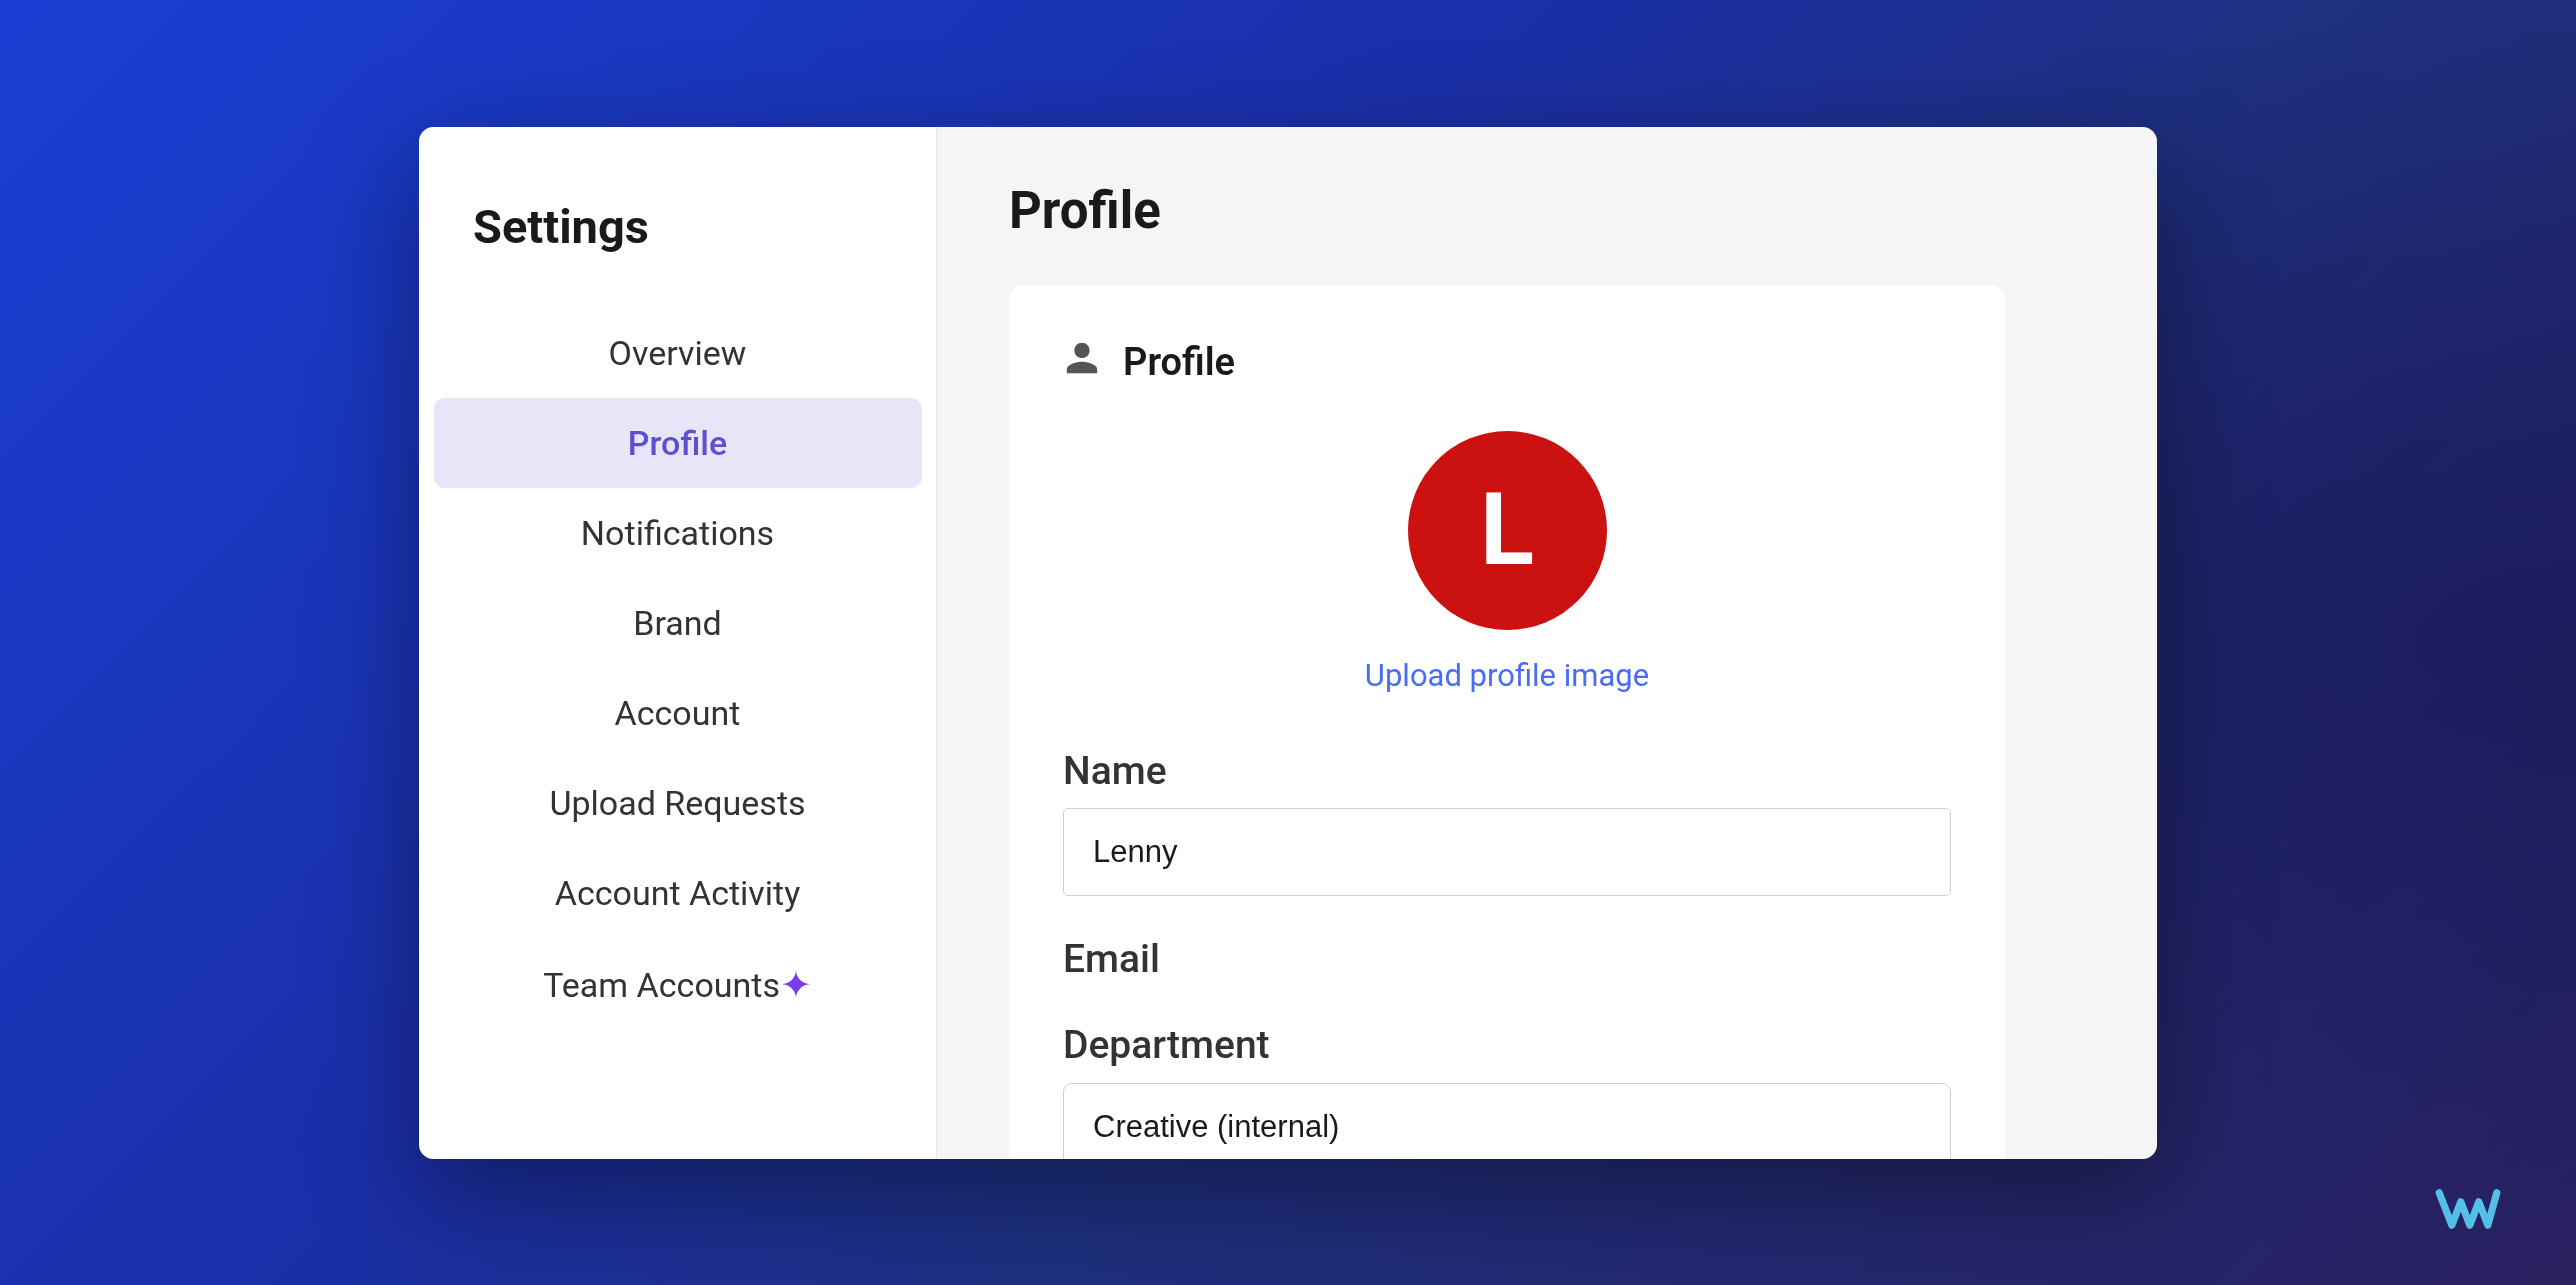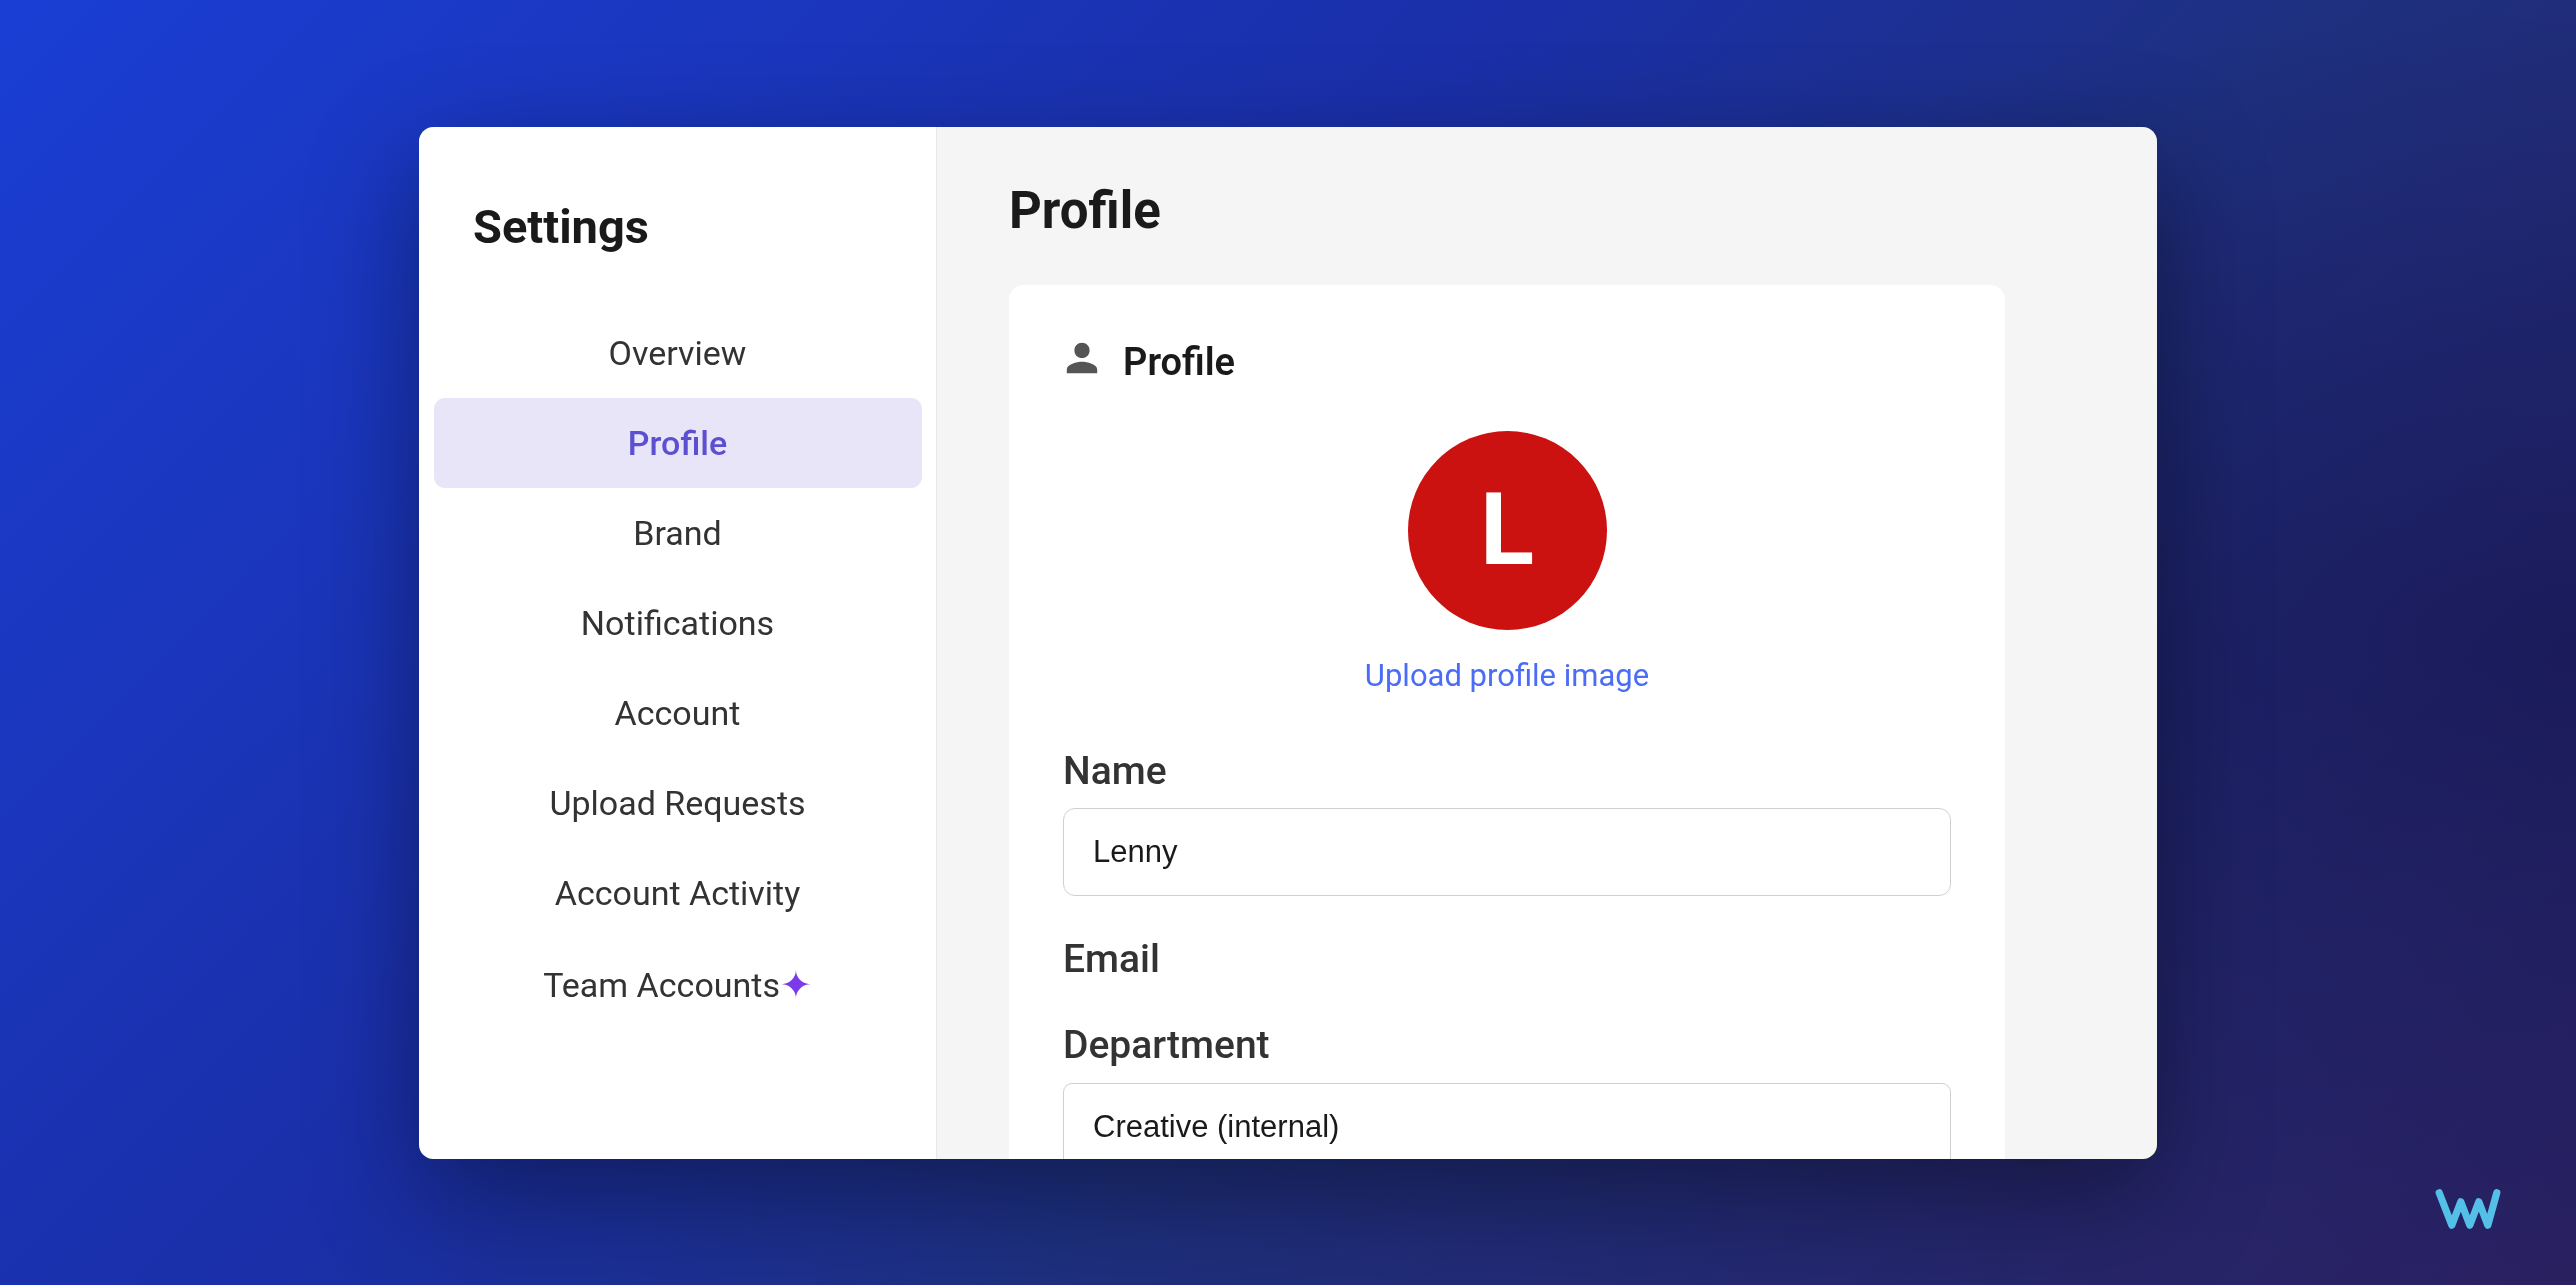--- a/index.html
+++ b/index.html
@@ -173,21 +173,21 @@
       color: #333;
       margin-bottom: 14.5px;
       display: block;
     }
 
     .form-input {
       width: 100%;
       padding: 25px 29px;
       font-size: 31px;
       border: 1.4px solid #d0d0d0;
-      border-radius: 12px;
+      border-radius: 5px;
       color: #1a1a1a;
       background: #fff;
       outline: none;
     }
 
     .input-with-button {
       position: relative;
     }
 
     .input-with-button .form-input {
@@ -241,26 +241,26 @@
           <span>Overview</span>
         </a>
       </li>
       <li class="active">
         <a href="#">
           <span>Profile</span>
         </a>
       </li>
       <li>
         <a href="#">
+          <span>Notifications</span>
+        </a>
+      </li>
+      <li>
+        <a href="#">
           <span>Brand</span>
-        </a>
-      </li>
-      <li>
-        <a href="#">
-          <span>Notifications</span>
         </a>
       </li>
       <li>
         <a href="#">
           <span>Account</span>
         </a>
       </li>
       <li>
         <a href="#">
           <span>Upload Requests</span>

